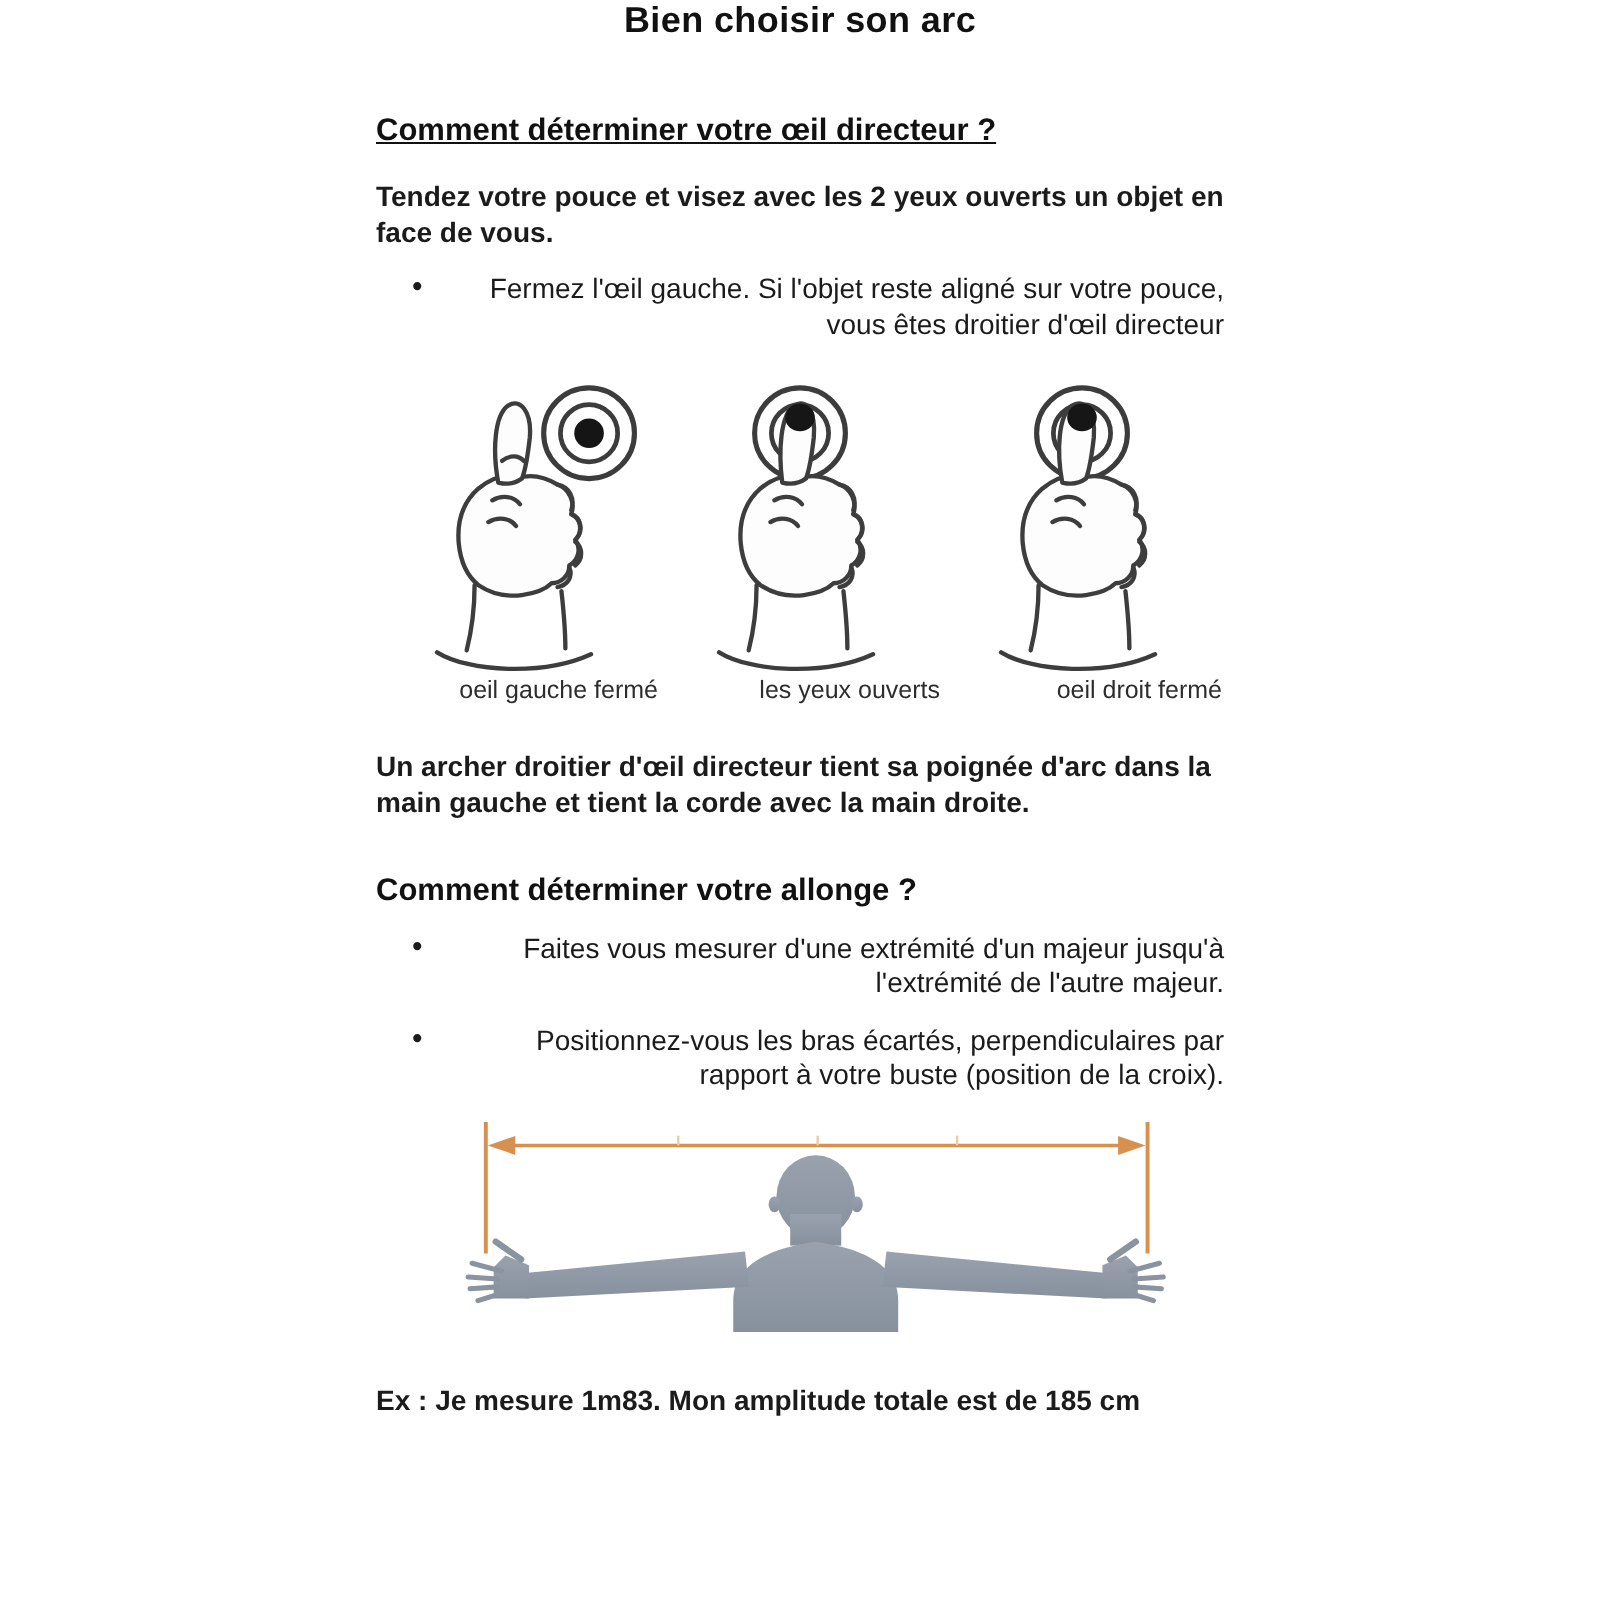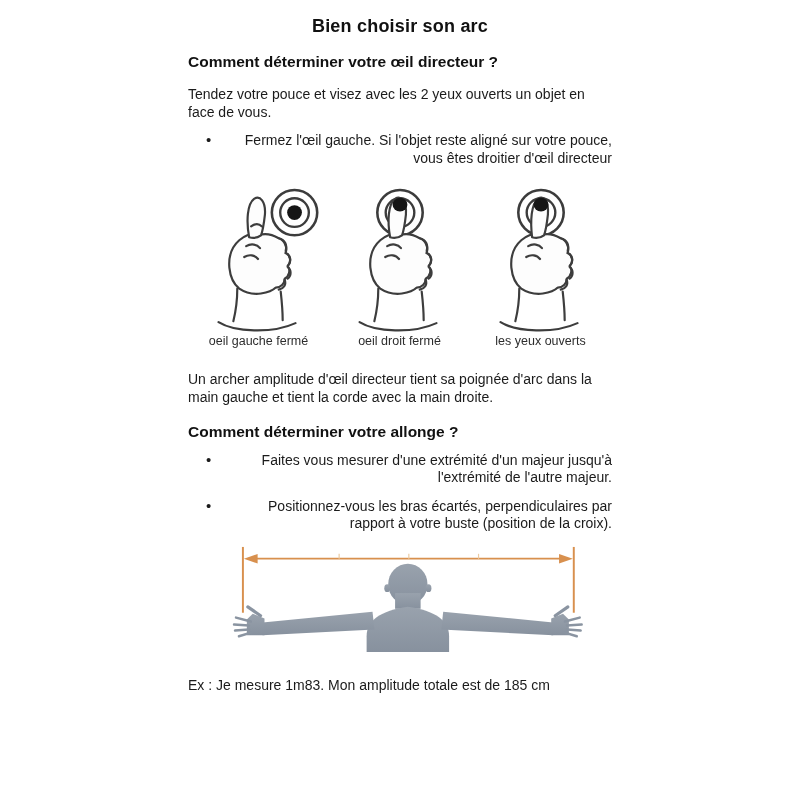--- a/index.html
+++ b/index.html
@@ -5,40 +5,40 @@
   html,body{margin:0;padding:0;background:#fff;}
   body{
     width:800px;height:800px;overflow:hidden;
     font-family:"Liberation Sans", sans-serif;
     color:#1b1b1b;
     -webkit-font-smoothing:antialiased;
   }
   .content{width:424px;margin:0 auto;}
   .doc-title{
     text-align:center;font-weight:bold;font-size:18px;
-    padding-top:16px;letter-spacing:.2px;color:#111;
+    padding-top:0;letter-spacing:.2px;color:#111;
   }
   .section-heading{
     font-size:15.5px;font-weight:bold;margin:0;color:#111;
   }
-  .sh-eye{margin-top:16px;}
-  .sh-draw{margin-top:16px;}
-  p{font-size:14px;line-height:17.6px;margin:0;}
+  .sh-eye{margin-top:36px;text-decoration:underline;}
+  .sh-draw{margin-top:26px;}
+  p{font-size:14px;line-height:17.6px;margin:0;font-weight:bold;}
   .intro{margin-top:15px;}
   .note{margin-top:23px;}
   ul.bullets{margin:11px 0 0 0;padding:0 0 0 19px;list-style:none;text-align:right;}
   ul.bullets li{
     font-size:14px;line-height:17.6px;margin:0 0 11px 0;
     position:relative;padding-left:15px;
   }
   ul.bullets li::before{
     content:"\2022";position:absolute;left:-1px;top:-1px;font-size:15px;
   }
   .figures-row{display:flex;margin-top:16px;}
-  .figure-cell{width:141px;text-align:center;}
+  .figure-cell{width:141px;text-align:right;}
   .figure-cell svg{display:block;margin:0 auto;}
   .caption{font-size:12.5px;color:#2d2d2d;margin-top:1px;}
   .wingspan-wrap{margin-top:2px;}
   .example{margin-top:20px;}
   .example p{line-height:18px;}
 </style>
 </head>
 <body>
 
 <div class="content">
@@ -85,58 +85,58 @@
         <g transform="translate(70,30)" stroke="#3c3c3c" fill="none">
           <circle r="23" stroke-width="2.6"></circle>
           <circle r="14.5" stroke-width="2.4"></circle>
         </g>
         <g stroke="#3d3d3d" stroke-width="2.2" stroke-linecap="round" stroke-linejoin="round" fill="none">
           <path fill="#fdfdfd" d="M73,52 C64,50 56,53 50,58 C42,65 39,75 40,86 C41,96 45,103 50,107 C56,111 64,113 72,112 C79,111 84,109 87,106 C92,106 96,102 96,97 C101,94 102,88 99,84 C103,80 102,73 97,71 C99,65 96,58 90,56 C85,53 79,51 73,52 Z"></path>
           <path d="M90,56 C96,57 99,63 97,69"></path>
           <path d="M97,71 C102,73 103,79 100,83"></path>
           <path d="M99,85 C103,88 103,94 99,97"></path>
           <path d="M96,98 C98,103 95,107 90,108"></path>
-          <path fill="#fdfdfd" d="M60,55 C57,39 58,21 65,16 C71,12 77,19 76,32 C75,41 74,48 72,53 C68,56 64,56 60,55 Z"></path>
+          <path fill="#fdfdfd" d="M61,55 C59,39 60,21 67,16 C73,12 78,19 77,32 C76,41 75,48 73,53 C69,56 65,56 61,55 Z"></path>
           <path d="M57,64 C62,61 68,62 71,66"></path>
           <path d="M55,75 C60,72 66,73 69,77"></path>
           <path d="M48,107 C48,118 47,128 44,140"></path>
           <path d="M92,110 C93,119 94,129 94,139"></path>
           <path d="M29,141 C45,151 83,153 107,142"></path>
         </g>
         <ellipse cx="70" cy="22" rx="7.5" ry="7" fill="#161616"></ellipse>
       </svg>
-      <div class="caption">oeil droit fermé</div>
+      <div class="caption">les yeux ouverts</div>
     </div>
 
     <div class="figure-cell">
       <svg width="140" height="150" viewBox="0 0 140 152">
         <g transform="translate(70,30)" stroke="#3c3c3c" fill="none">
           <circle r="23" stroke-width="2.6"></circle>
           <circle r="14.5" stroke-width="2.4"></circle>
         </g>
         <g stroke="#3d3d3d" stroke-width="2.2" stroke-linecap="round" stroke-linejoin="round" fill="none">
           <path fill="#fdfdfd" d="M73,52 C64,50 56,53 50,58 C42,65 39,75 40,86 C41,96 45,103 50,107 C56,111 64,113 72,112 C79,111 84,109 87,106 C92,106 96,102 96,97 C101,94 102,88 99,84 C103,80 102,73 97,71 C99,65 96,58 90,56 C85,53 79,51 73,52 Z"></path>
           <path d="M90,56 C96,57 99,63 97,69"></path>
           <path d="M97,71 C102,73 103,79 100,83"></path>
           <path d="M99,85 C103,88 103,94 99,97"></path>
           <path d="M96,98 C98,103 95,107 90,108"></path>
-          <path fill="#fdfdfd" d="M61,55 C59,39 60,21 67,16 C73,12 78,19 77,32 C76,41 75,48 73,53 C69,56 65,56 61,55 Z"></path>
+          <path fill="#fdfdfd" d="M60,55 C57,39 58,21 65,16 C71,12 77,19 76,32 C75,41 74,48 72,53 C68,56 64,56 60,55 Z"></path>
           <path d="M57,64 C62,61 68,62 71,66"></path>
           <path d="M55,75 C60,72 66,73 69,77"></path>
           <path d="M48,107 C48,118 47,128 44,140"></path>
           <path d="M92,110 C93,119 94,129 94,139"></path>
           <path d="M29,141 C45,151 83,153 107,142"></path>
         </g>
         <ellipse cx="70" cy="22" rx="7.5" ry="7" fill="#161616"></ellipse>
       </svg>
-      <div class="caption">les yeux ouverts</div>
+      <div class="caption">oeil droit fermé</div>
     </div>
   </div>
 
-  <p class="note">Un archer amplitude d'œil directeur tient sa poignée d'arc dans la main gauche et tient la corde avec la main droite.</p>
+  <p class="note">Un archer droitier d'œil directeur tient sa poignée d'arc dans la main gauche et tient la corde avec la main droite.</p>
 
   <h2 class="section-heading sh-draw">Comment déterminer votre allonge ?</h2>
 
   <ul class="bullets">
     <li>Faites vous mesurer d'une extrémité d'un majeur jusqu'à l'extrémité de l'autre majeur.</li>
     <li>Positionnez-vous les bras écartés, perpendiculaires par rapport à votre buste (position de la croix).</li>
   </ul>
 
   <div class="wingspan-wrap">
     <svg width="424" height="108" viewBox="0 0 424 110">

